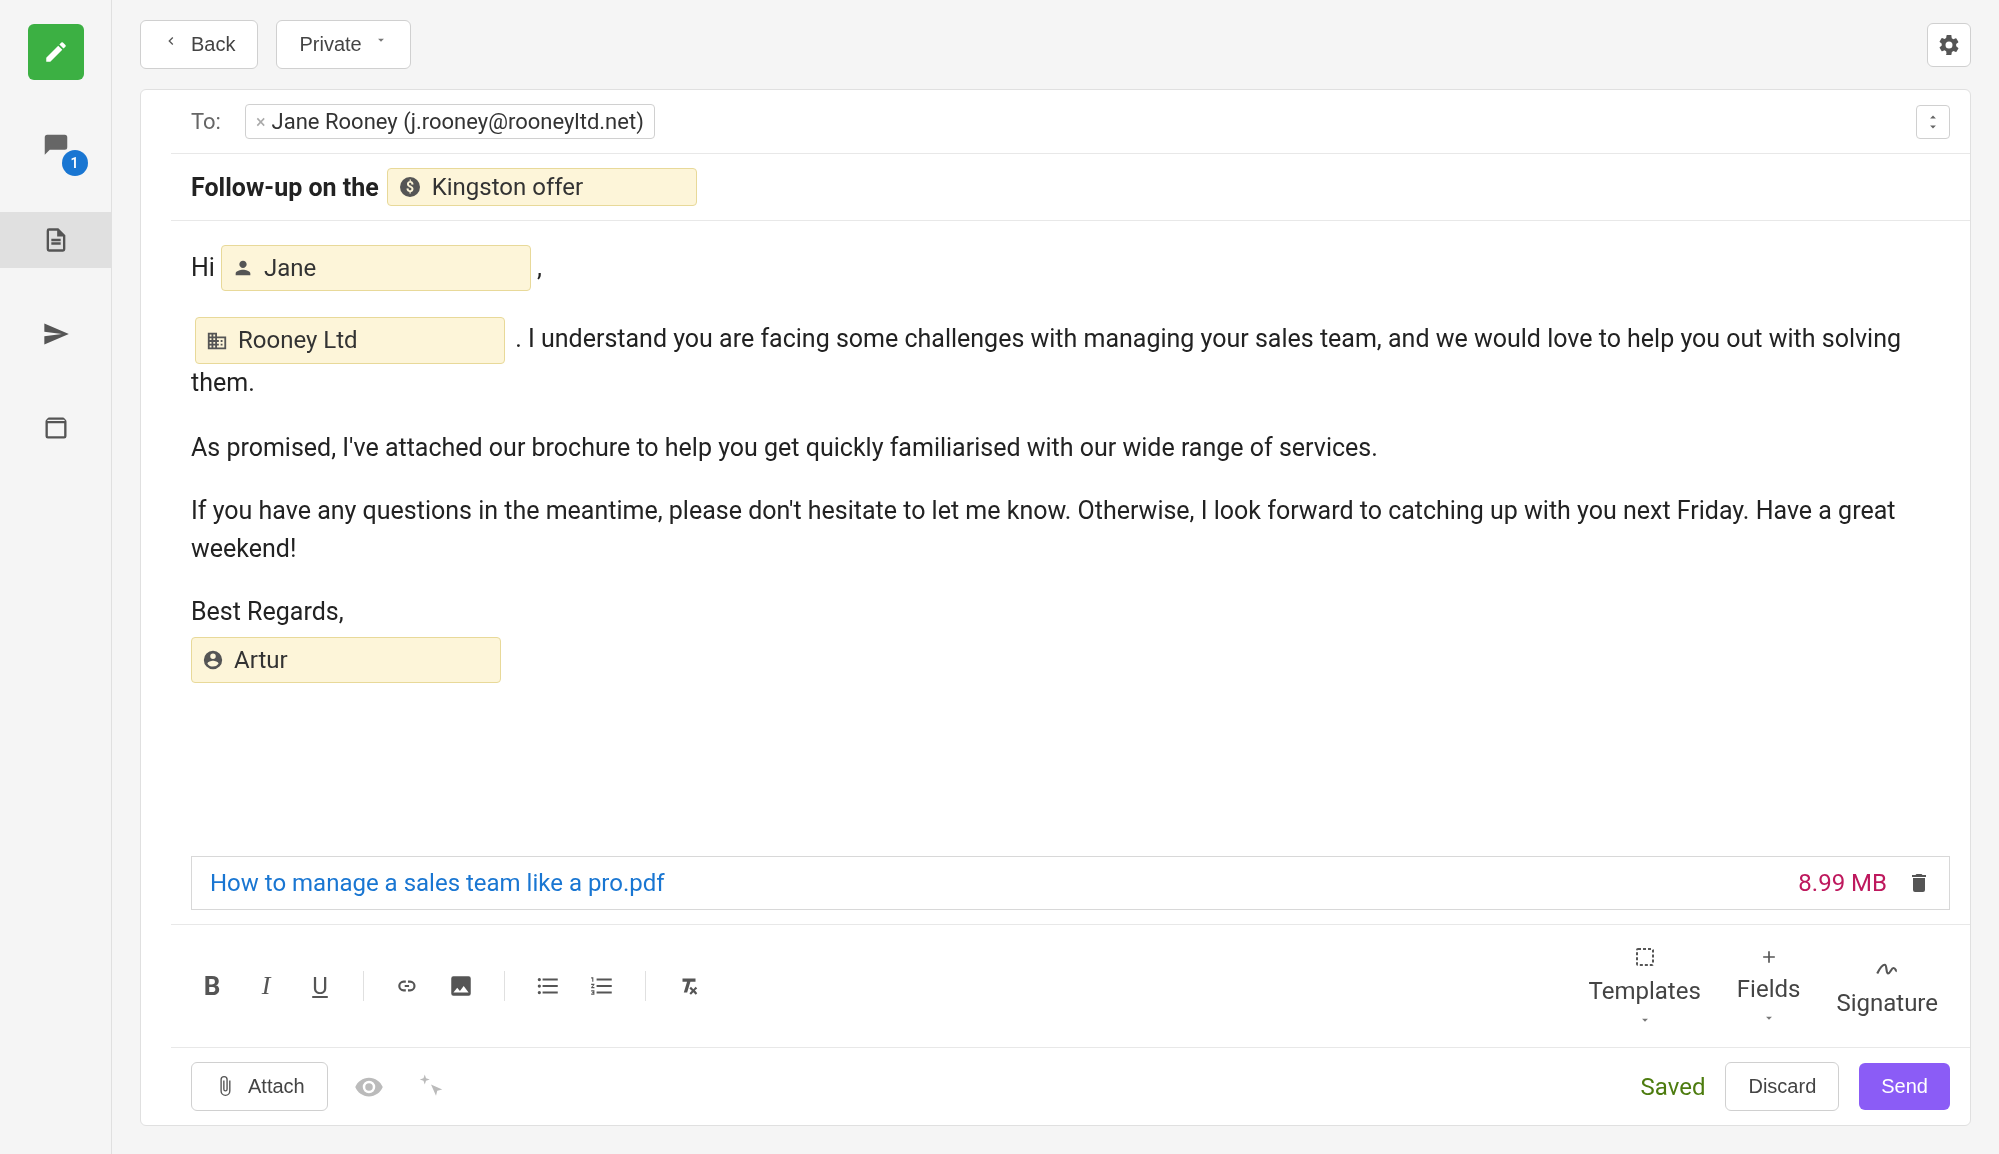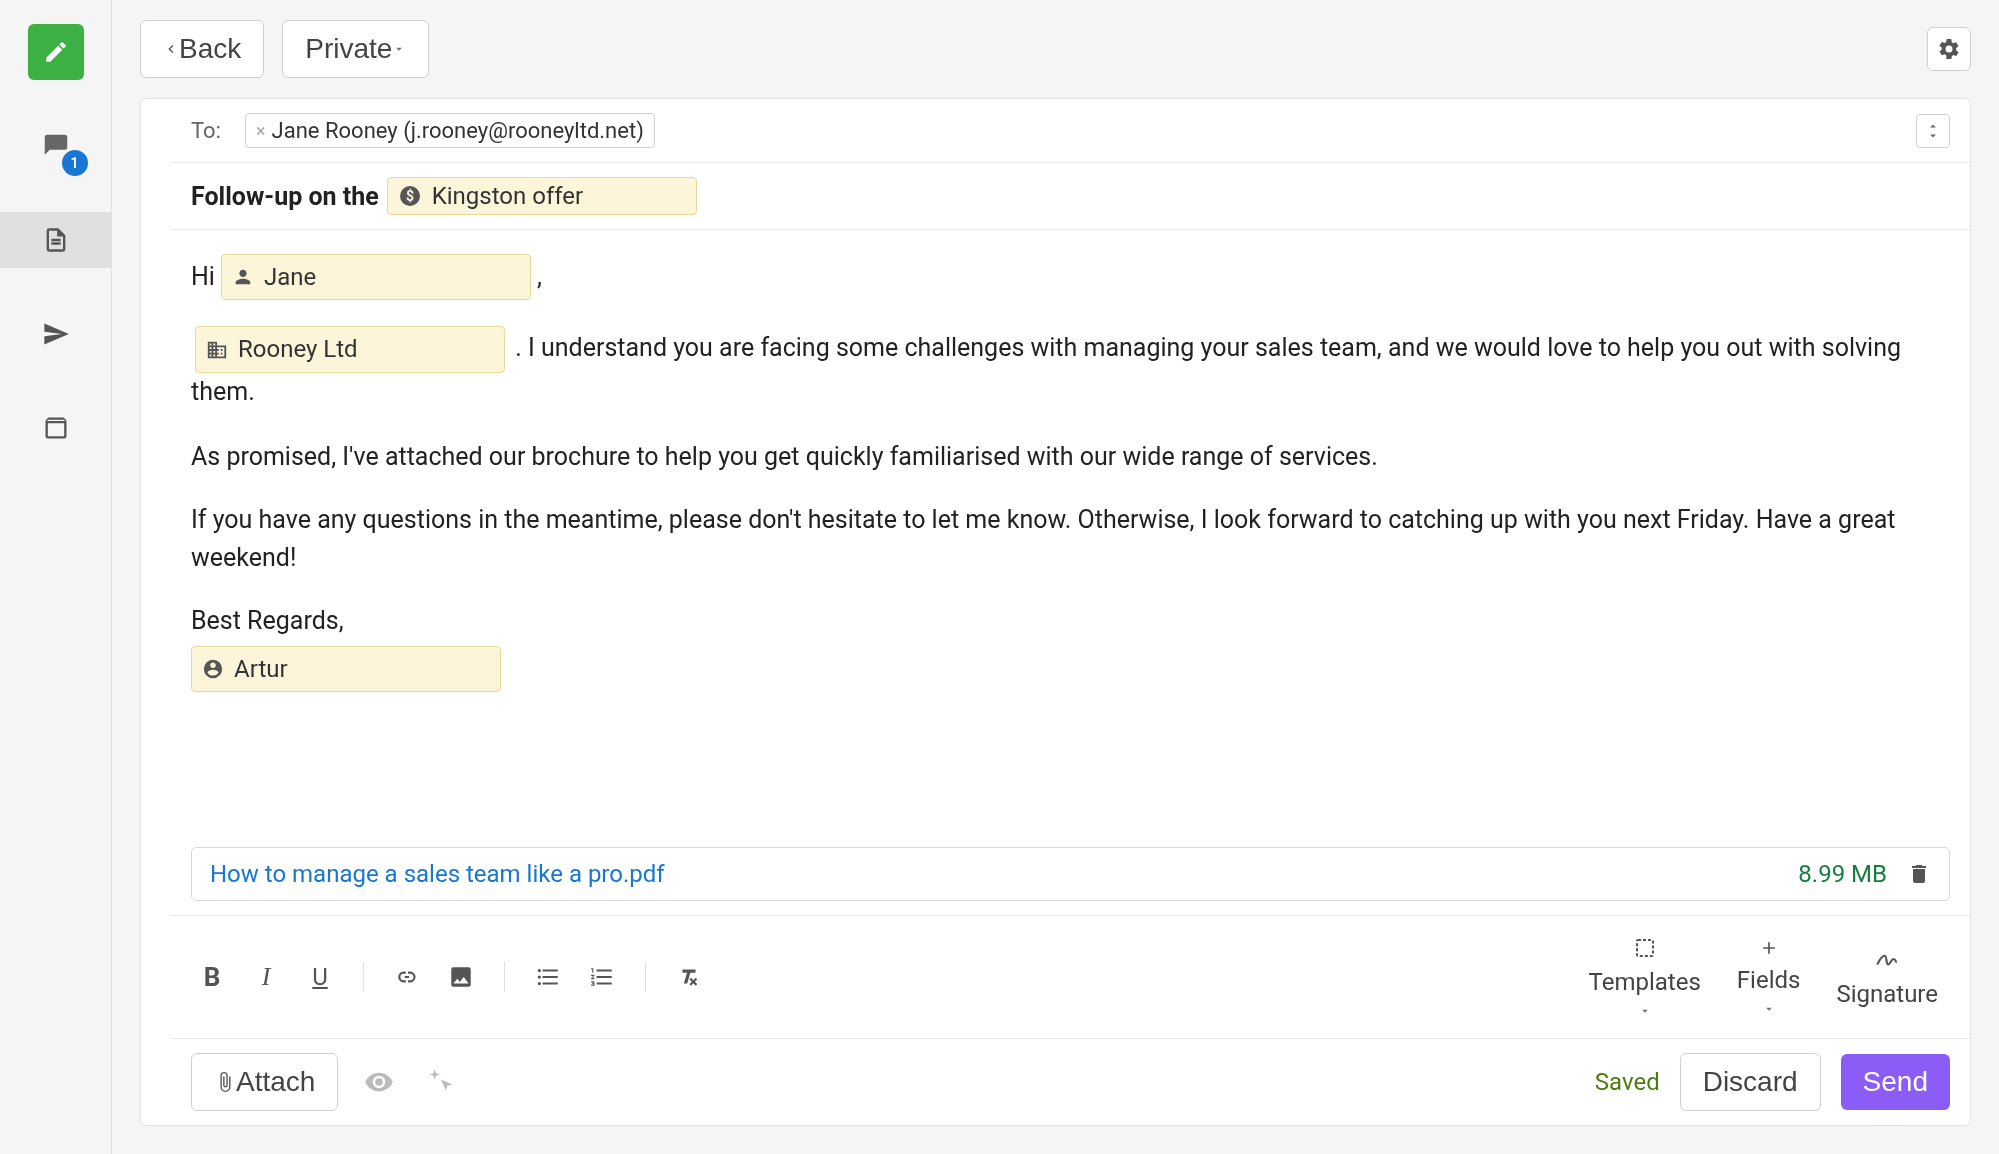--- a/index.html
+++ b/index.html
@@ -65,26 +65,26 @@
   display: flex;
   align-items: center;
   padding: 20px 28px;
   gap: 18px;
 }
 .btn {
   background: white;
   border: 1px solid #d0d0d0;
   border-radius: 6px;
   padding: 12px 22px;
-  font-size: 28px;
+  font-size: 20px;
   color: #444;
   cursor: pointer;
   display: inline-flex;
-  align-items: center;
-  gap: 0;
+  align-items: flex-start;
+  gap: 12px;
 }
 .icon-btn {
   background: white;
   border: 1px solid #d0d0d0;
   border-radius: 6px;
   width: 44px;
   height: 44px;
   display: flex;
   align-items: center;
   justify-content: center;
@@ -175,32 +175,32 @@
 .body-area p { margin-bottom: 26px; }
 .body-line {
   display: flex;
   align-items: center;
   flex-wrap: wrap;
   gap: 6px;
 }
 .attachment-row {
   margin: 0 20px 14px 20px;
   border: 1px solid #d8d8d8;
-  border-radius: 5px;
+  border-radius: 0;
   padding: 12px 18px;
   display: flex;
   align-items: center;
   font-size: 24px;
 }
 .attachment-row a {
   color: #1976d2;
   text-decoration: none;
 }
 .attachment-row .spacer { flex: 1; }
-.attachment-size { color: #15803d; margin-right: 20px; }
+.attachment-size { color: #be185d; margin-right: 20px; }
 .toolbar {
   border-top: 1px solid #e8e8e8;
   border-bottom: 1px solid #e8e8e8;
   padding: 14px 20px;
   display: flex;
   align-items: center;
   gap: 12px;
 }
 .tb-btn {
   width: 42px;

